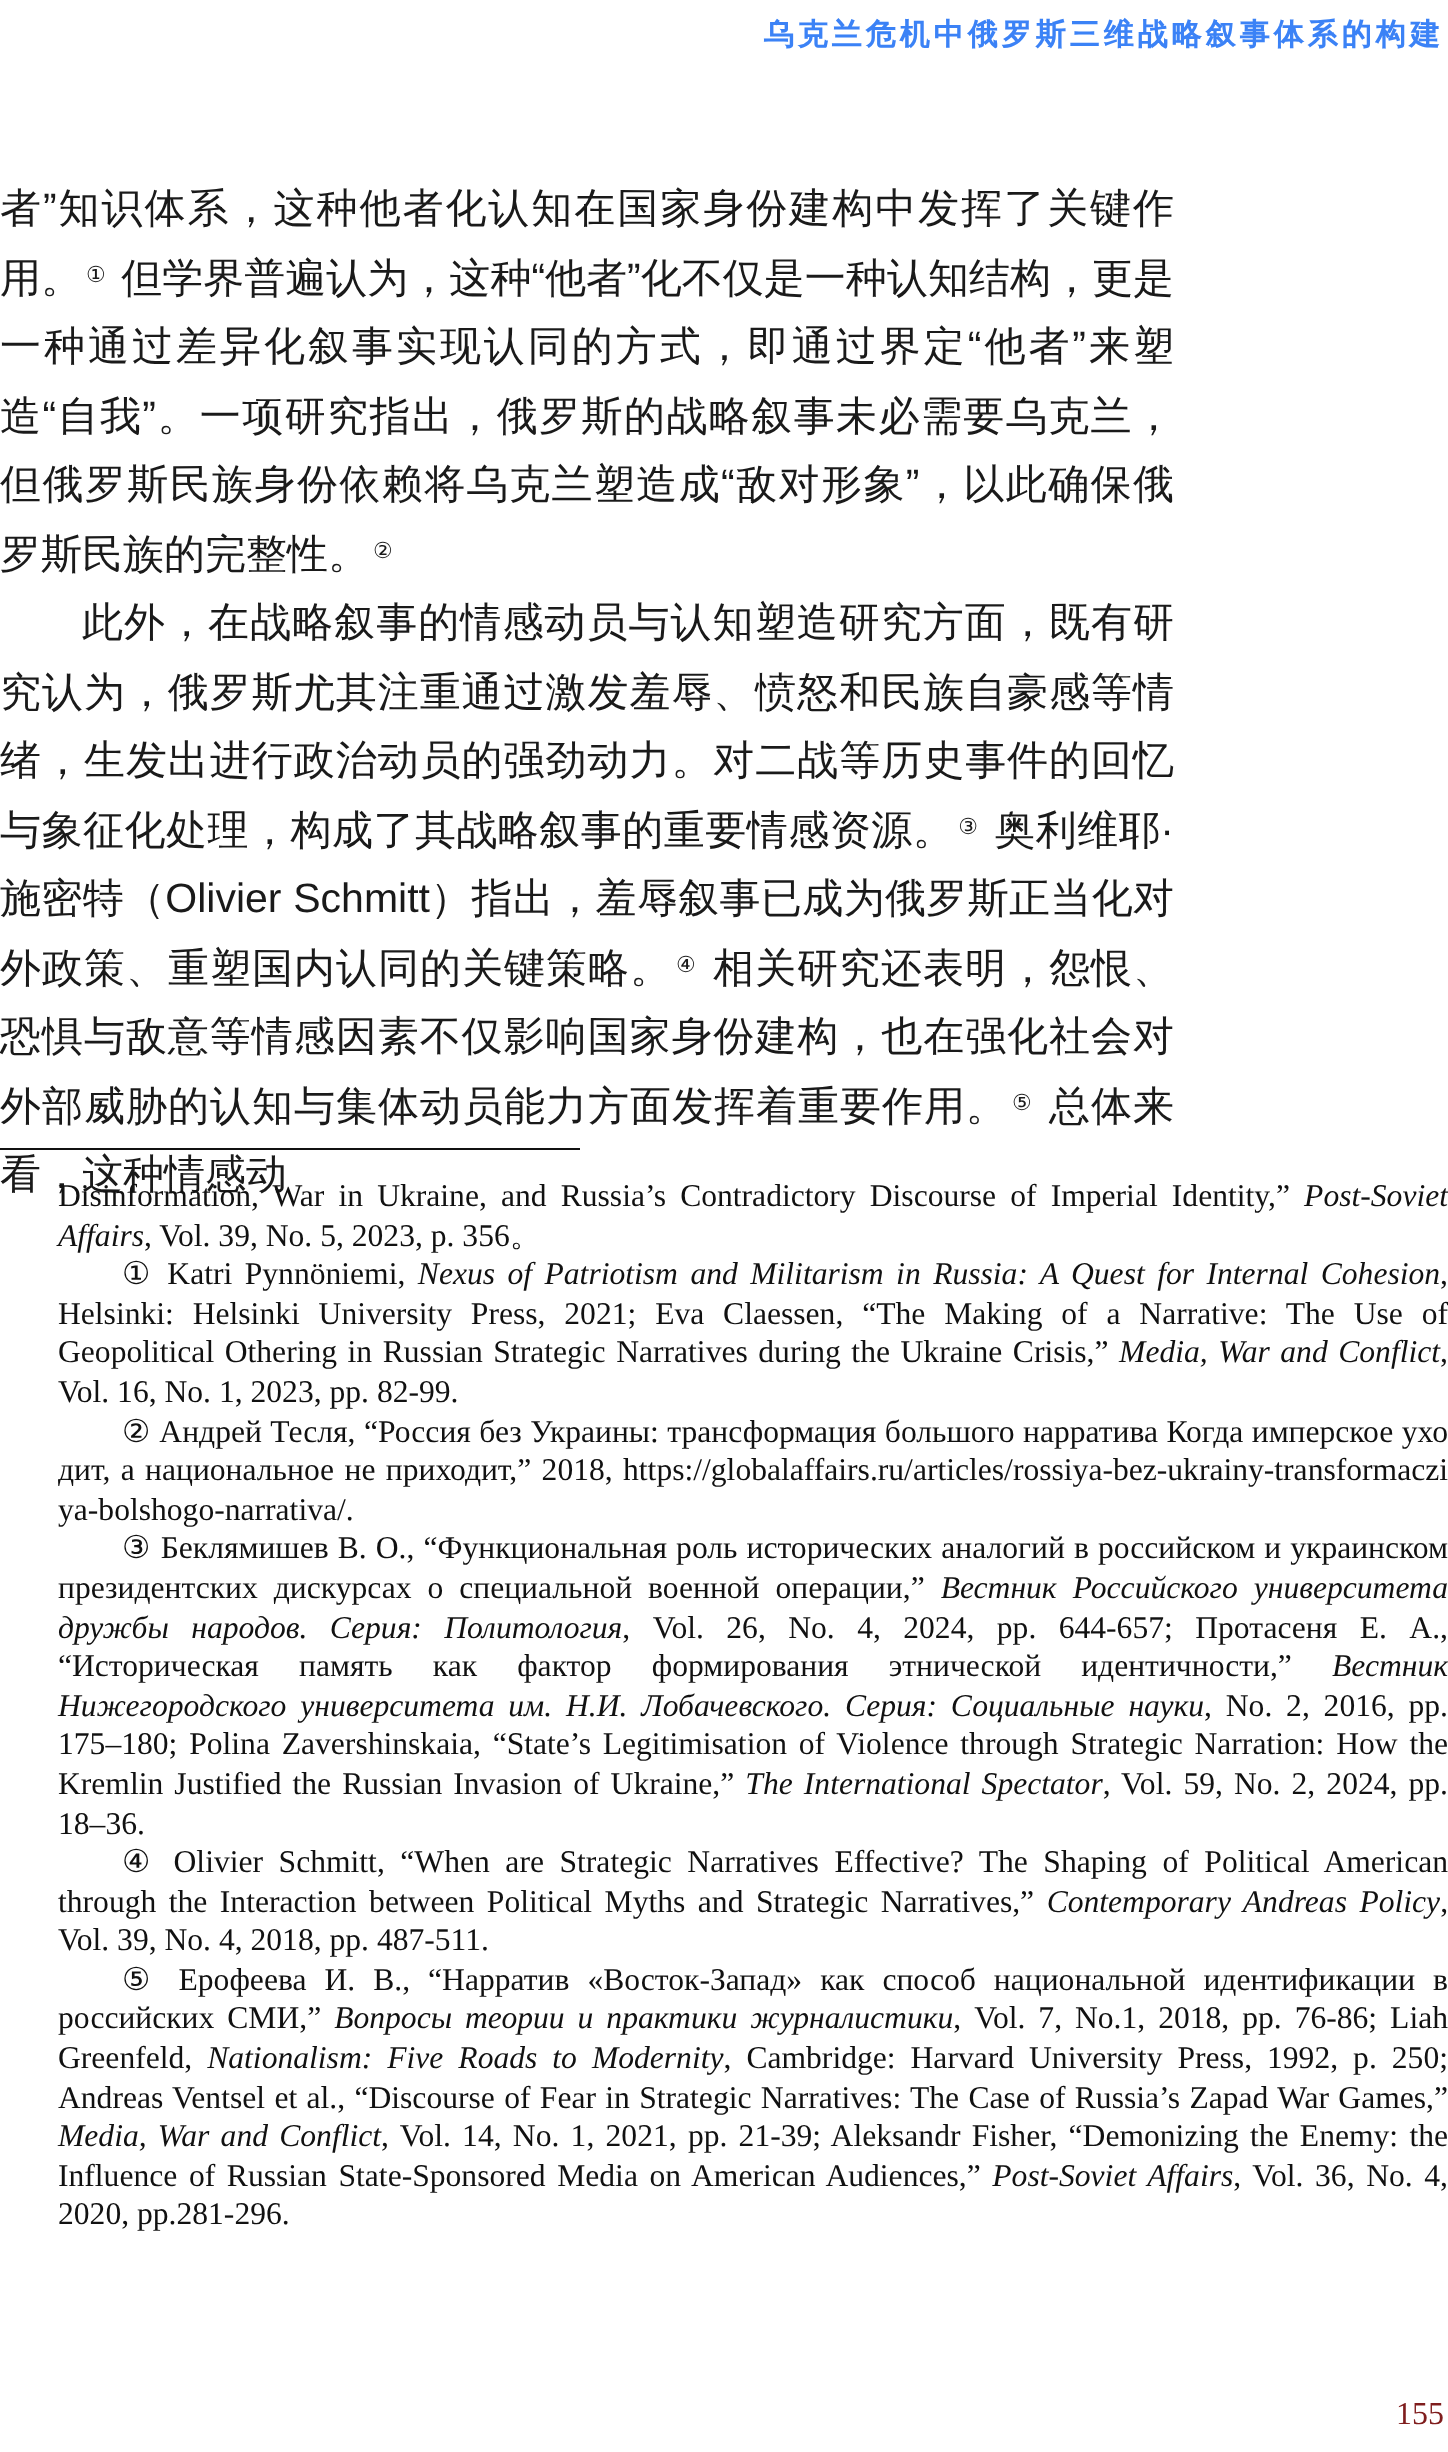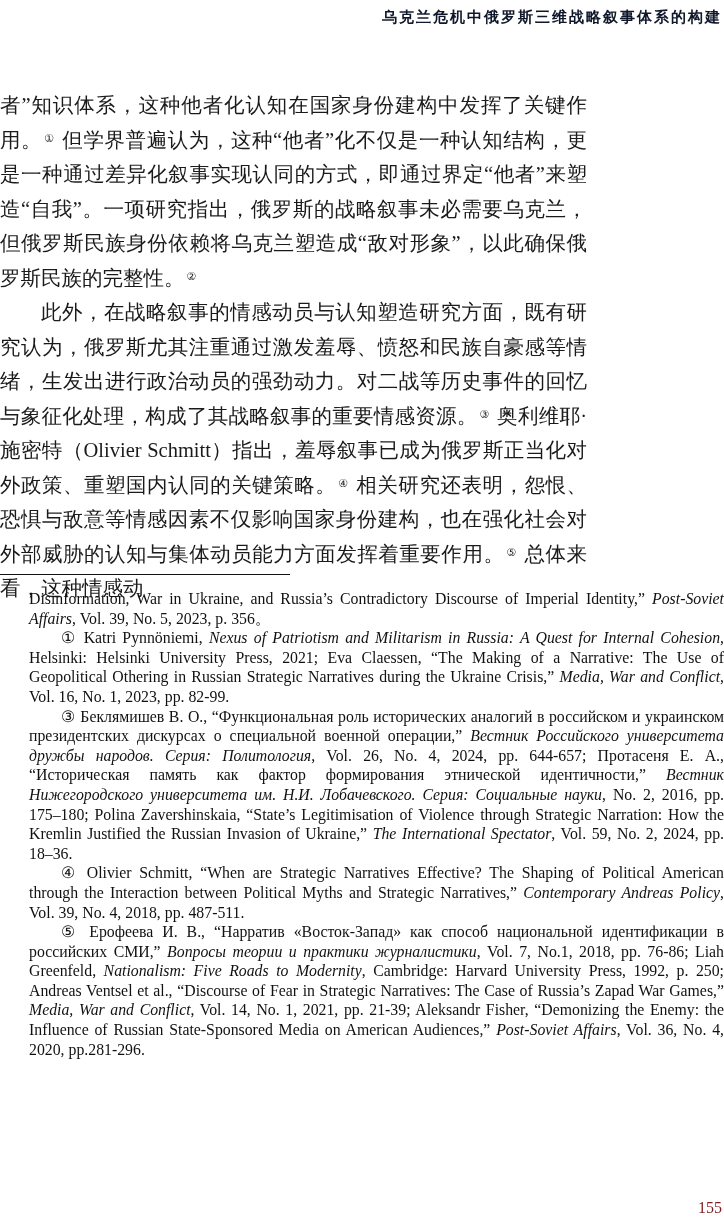--- a/index.html
+++ b/index.html
@@ -1,24 +1,24 @@
 <!DOCTYPE html>
 <html><head>
 <meta charset="utf-8">
 <style>
   html, body { margin:0; padding:0; background:#ffffff; }
   body { width:724px; height:1226px; position:relative; overflow:hidden; color:#111; }
   .header {
     position:absolute; top:8px; right:2px;
     font-family:"DejaVu Serif", serif; font-weight:bold; font-size:15px;
-    letter-spacing:2px; color:#0f172a;text-align:center;
+    letter-spacing:2px; color:#3b82f6;text-align:center;
   }
   .body-text {
     position:absolute; left:0; top:88px; width:587px;
-    font-family:Liberation Serif, serif;
+    font-family:Liberation Sans, sans-serif;
     font-size:20.5px; line-height:34.5px; color:#1a1a1a;
     text-align:justify;
   }
   .body-text p { margin:0; }
   .body-text p.indent { text-indent:41px; }
   sup.fn { font-size:11px; vertical-align:top; position:relative; top:-2px; margin:0 2px; }
   .rule {
     position:absolute; left:0; top:574px; width:290px; height:0;
     border-top:1.5px solid #111;
   }
@@ -45,20 +45,21 @@
   <p class="indent"><span>此外，在战略叙事的情感动员与认知塑造研究方面，既有研究认为，俄罗斯尤其注重通过激发羞辱、愤怒和民族自豪感等情绪，生发出进行政治动员的强劲动力。对二战等历史事件的回忆与象征化处理，构成了其战略叙事的重要情感资源。</span><sup class="fn">③</sup><span> 奥利维耶·施密特（Olivier Schmitt）指出，羞辱叙事已成为俄罗斯正当化对外政策、重塑国内认同的关键策略。</span><sup class="fn">④</sup><span> 相关研究还表明，怨恨、恐惧与敌意等情感因素不仅影响国家身份建构，也在强化社会对外部威胁的认知与集体动员能力方面发挥着重要作用。</span><sup class="fn">⑤</sup><span> 总体来看，这种情感动</span></p>
 </div>
 
 <div class="rule"></div>
 
 <div class="notes">
   <p><span>Disinformation, War in Ukraine, and Russia’s Contradictory Discourse of Imperial Identity,” </span><i>Post-Soviet Affairs</i><span>, Vol. 39, No. 5, 2023, p. 356。</span></p>
 
   <p class="note"><span>①</span><span> Katri Pynnöniemi, </span><i>Nexus of Patriotism and Militarism in Russia: A Quest for Internal Cohesion</i><span>, Helsinki: Helsinki University Press, 2021; Eva Claessen, “The Making of a Narrative: The Use of Geopolitical Othering in Russian Strategic Narratives during the Ukraine Crisis,” </span><i>Media, War and Conflict</i><span>, Vol. 16, No. 1, 2023, pp. 82-99.</span></p>
 
+  <p class="note"><span>②</span><span style="word-break:break-all;"> Андрей Тесля, “Россия без Украины: трансформация большого нарратива Когда имперское уходит, а национальное не приходит,” 2018, https://globalaffairs.ru/articles/rossiya-bez-ukrainy-transformacziya-bolshogo-narrativa/.</span></p>
 
   <p class="note"><span>③</span><span> Беклямишев В. О., “Функциональная роль исторических аналогий в российском и украинском президентских дискурсах о специальной военной операции,” </span><i>Вестник Российского университета дружбы народов. Серия: Политология</i><span>, Vol. 26, No. 4, 2024, pp. 644-657; Протасеня Е. А., “Историческая память как фактор формирования этнической идентичности,” </span><i>Вестник Нижегородского университета им. Н.И. Лобачевского. Серия: Социальные науки</i><span>, No. 2, 2016, pp. 175–180; Polina Zavershinskaia, “State’s Legitimisation of Violence through Strategic Narration: How the Kremlin Justified the Russian Invasion of Ukraine,” </span><i>The International Spectator</i><span>, Vol. 59, No. 2, 2024, pp. 18–36.</span></p>
 
   <p class="note"><span>④</span><span> Olivier Schmitt, “When are Strategic Narratives Effective? The Shaping of Political American through the Interaction between Political Myths and Strategic Narratives,” </span><i>Contemporary Andreas Policy</i><span>, Vol. 39, No. 4, 2018, pp. 487-511.</span></p>
 
   <p class="note"><span>⑤</span><span> Ерофеева И. В., “Нарратив «Восток-Запад» как способ национальной идентификации в российских СМИ,” </span><i>Вопросы теории и практики журналистики</i><span>, Vol. 7, No.1, 2018, pp. 76-86; Liah Greenfeld, </span><i>Nationalism: Five Roads to Modernity</i><span>, Cambridge: Harvard University Press, 1992, p. 250; Andreas Ventsel et al., “Discourse of Fear in Strategic Narratives: The Case of Russia’s Zapad War Games,” </span><i>Media, War and Conflict</i><span>, Vol. 14, No. 1, 2021, pp. 21-39; Aleksandr Fisher, “Demonizing the Enemy: the Influence of Russian State-Sponsored Media on American Audiences,” </span><i>Post-Soviet Affairs</i><span>, Vol. 36, No. 4, 2020, pp.281-296.</span></p>
 </div>
 
 <div class="page-num">155</div>
 

